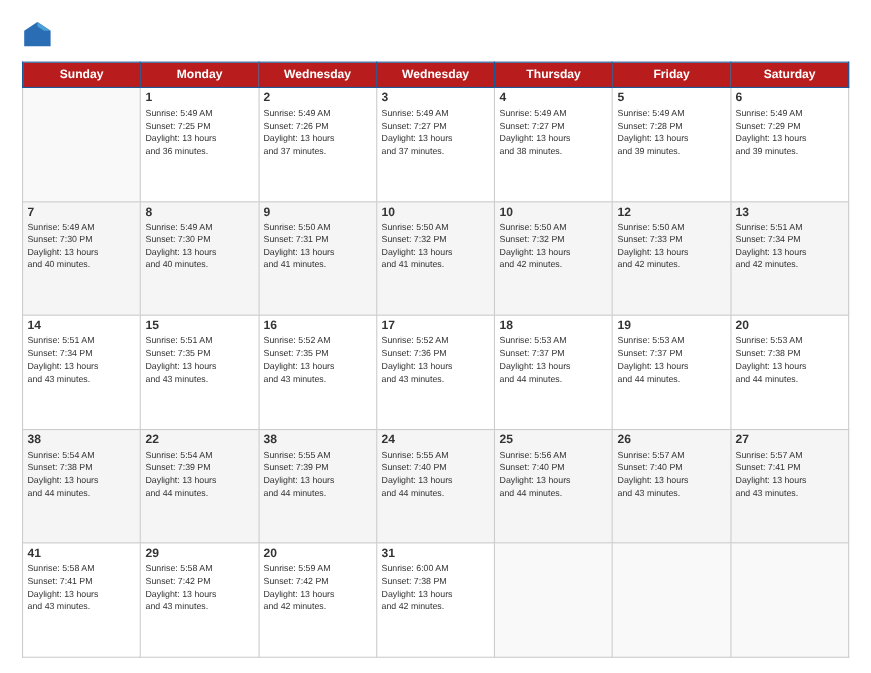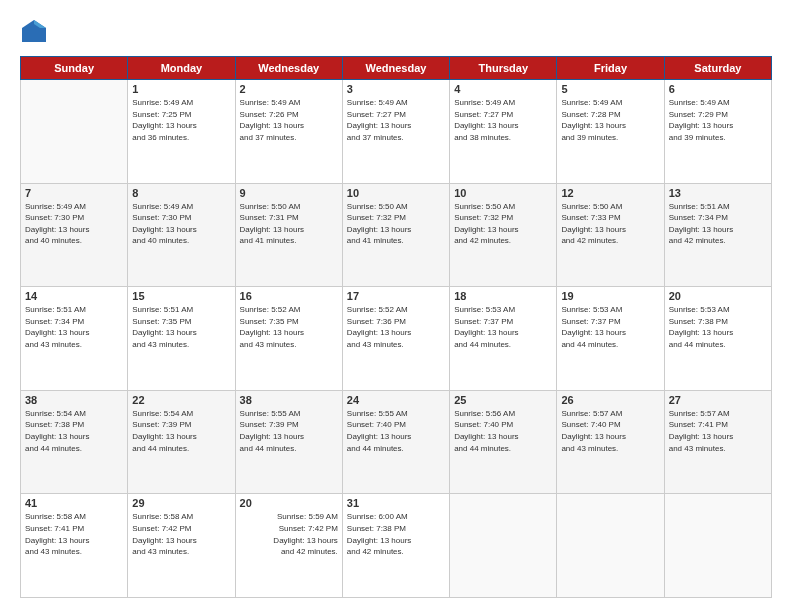--- a/index.html
+++ b/index.html
@@ -345,21 +345,21 @@
           </td>
           <td>
             <span class="day-number">29</span>
             <div class="day-info" style="white-space: pre-line;">Sunrise: 5:58 AM
 Sunset: 7:42 PM
 Daylight: 13 hours
 and 43 minutes.</div>
           </td>
           <td>
             <span class="day-number">20</span>
-            <div class="day-info" style="white-space: pre-line; text-align: right;">Sunrise: 5:59 AM
+            <div class="day-info" style="white-space: pre-line;">Sunrise: 5:59 AM
 Sunset: 7:42 PM
 Daylight: 13 hours
 and 42 minutes.</div>
           </td>
           <td>
             <span class="day-number">31</span>
             <div class="day-info" style="white-space: pre-line;">Sunrise: 6:00 AM
 Sunset: 7:38 PM
 Daylight: 13 hours
 and 42 minutes.</div>

